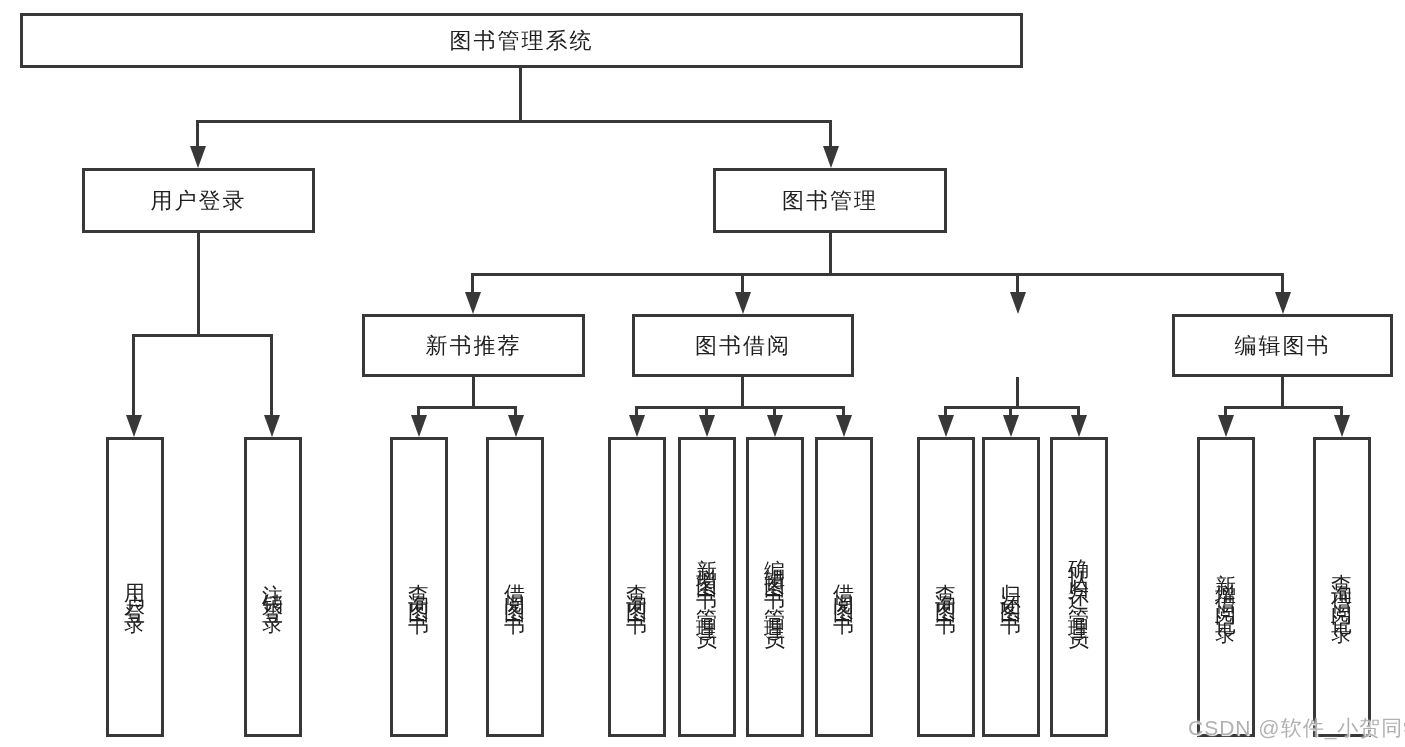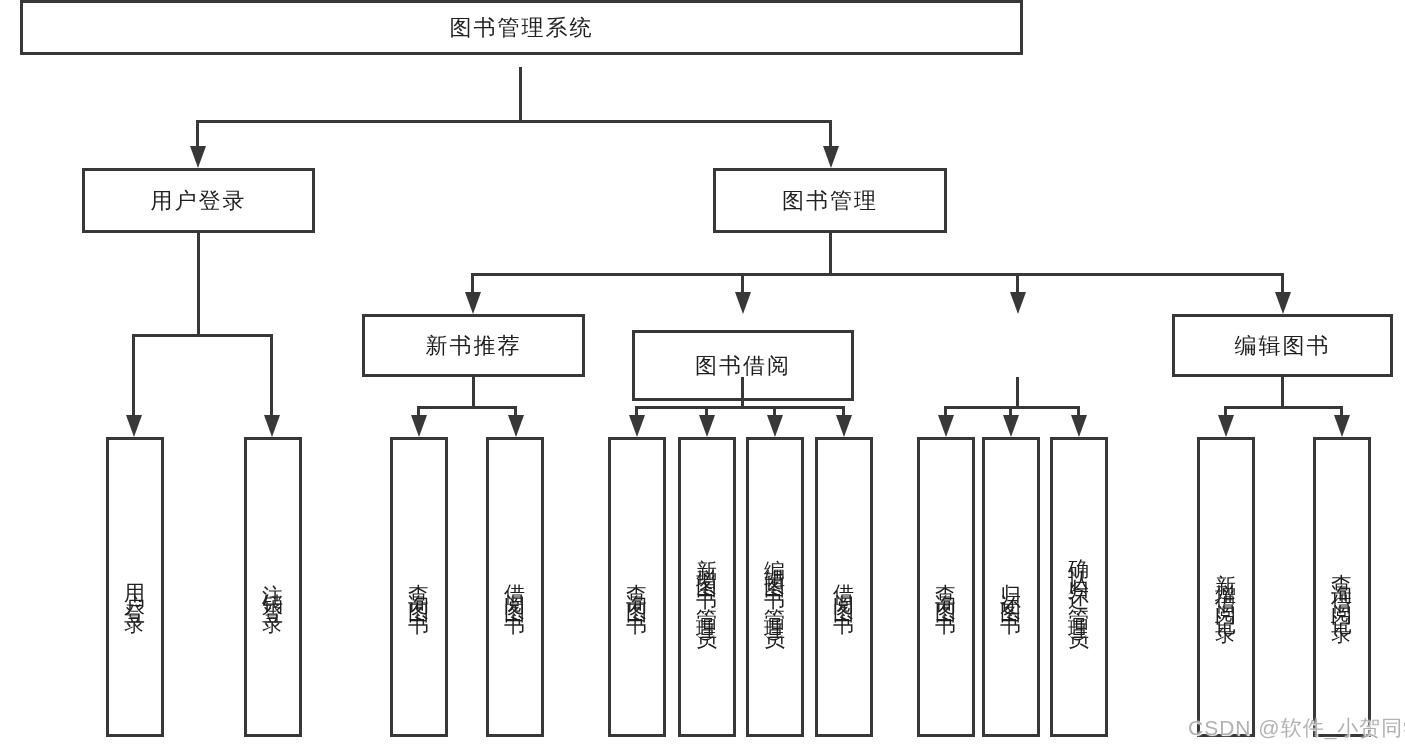--- a/index.html
+++ b/index.html
@@ -31,37 +31,37 @@
     position:absolute;left:1188px;top:714px;font-size:21px;
     color:rgba(168,168,168,0.9);letter-spacing:1px;white-space:nowrap;
     text-shadow:0 0 2px #ffffff,1px 1px 1px #ffffff;z-index:10;
   }
 </style>
 </head>
 <body>
 
 <div class="stage">
 
-  <div class="box hbox" style="left:20px;top:0;width:1003px;height:55px;">
+  <div class="box hbox" style="left:20px;top:13px;width:1003px;height:55px;">
     <span>图书管理系统</span>
   </div>
 
   <div class="box hbox" style="left:82px;top:168px;width:233px;height:65px;">
     <span>用户登录</span>
   </div>
 
   <div class="box hbox" style="left:362px;top:314px;width:223px;height:63px;">
     <span>新书推荐</span>
   </div>
 
   <div class="box hbox" style="left:713px;top:168px;width:234px;height:65px;">
     <span>图书管理</span>
   </div>
 
-  <div class="box hbox" style="left:632px;top:330px;width:222px;height:71px;">
+  <div class="box hbox" style="left:632px;top:314px;width:222px;height:63px;">
     <span>图书借阅</span>
   </div>
 
 
   <div class="box hbox" style="left:1172px;top:314px;width:221px;height:63px;">
     <span>编辑图书</span>
   </div>
 
   <div class="box leaf" style="left:106px;top:437px;width:58px;height:300px;">
     <span class="vtext">用户登录</span>

